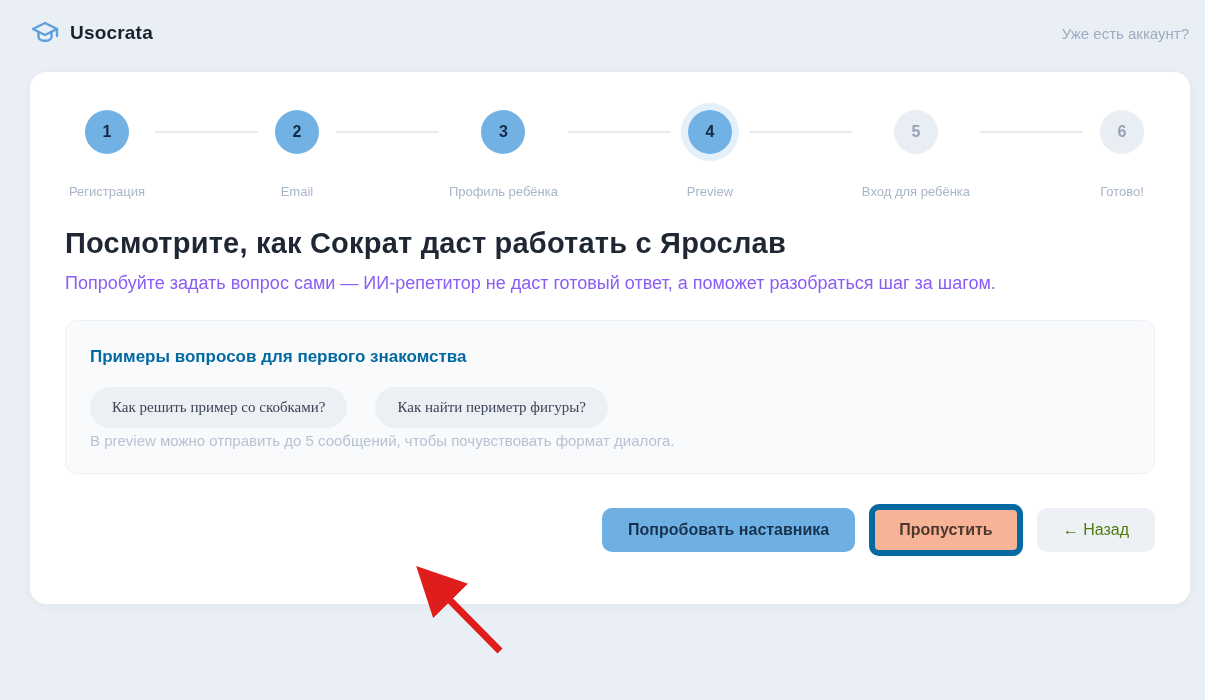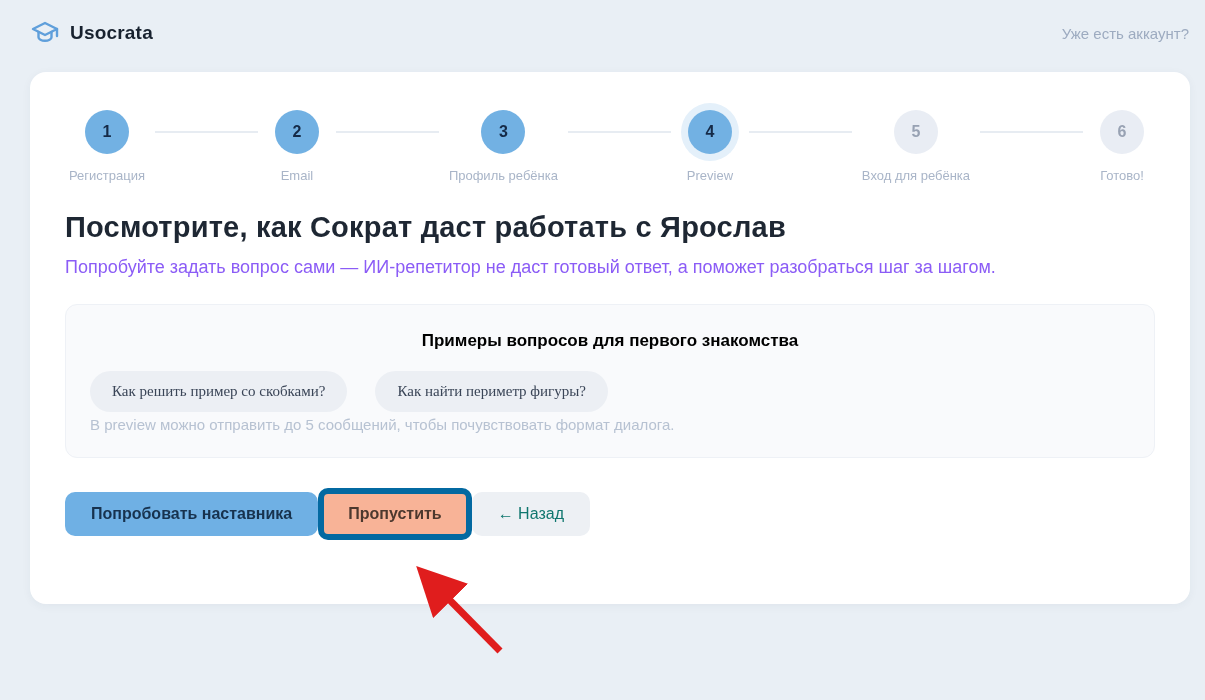--- a/index.html
+++ b/index.html
@@ -36,65 +36,65 @@
   .stepper { display: flex; align-items: flex-start; padding: 0 4px; }
   .step { display: flex; flex-direction: column; align-items: center; min-width: 58px; }
   .step-circle {
     width: 44px; height: 44px; border-radius: 50%;
     display: flex; align-items: center; justify-content: center;
     font-size: 16px; font-weight: bold;
   }
   .step.done .step-circle, .step.current .step-circle { background: #72b1e3; color: #152a47; }
   .step.current .step-circle { box-shadow: 0 0 0 7px #e4f0fa; }
   .step.todo .step-circle { background: #e9edf4; color: #98a2b3; }
-  .step-label { margin-top: 14px; font-size: 13px; color: #a9b5c8; white-space: nowrap; }
+  .step-label { margin-top: 30px; font-size: 13px; color: #a9b5c8; white-space: nowrap; }
   .connector { flex: 1; height: 2px; background: #e7ecf2; margin: 21px 10px 0 10px; min-width: 30px; }
 
   
   .page-title {
     margin-top: 28px;
     font-size: 29px; font-weight: bold; color: #1e2733; letter-spacing: .2px;
   }
   .page-subtitle { margin-top: 13px; font-size: 18px; color: #8b5cf6; }
 
   
   .examples {
     margin-top: 26px;
     background: #f9fafc;
     border: 1px solid #eef1f6;
     border-radius: 12px;
     padding: 26px 24px 24px 24px;
   }
-  .examples-title { font-size: 17px; font-weight: bold; color: #000000; text-align: center; }
+  .examples-title { font-size: 17px; font-weight: bold; color: #0369a1; }
   .chips { display: flex; gap: 28px; margin-top: 20px; flex-wrap: wrap; font-family: Liberation Serif, serif; }
   .chip {
     background: #eceff4;
     border: none;
     border-radius: 22px;
     padding: 12px 22px;
     font-size: 15px; color: #3a4557;
     font-family: inherit;
     cursor: pointer;
     white-space: nowrap;
   }
   .examples-note { margin-top: 4px; font-size: 15px; color: #b7c2d2; }
 
   
-  .actions { display: flex; margin-top: 30px; align-items: center; }
+  .actions { display: flex; gap: 14px; margin-top: 30px; align-items: center; justify-content: flex-end; }
   .btn {
     font-family: inherit;
     font-size: 16px; font-weight: bold;
     border-radius: 10px;
     padding: 13px 26px;
     cursor: pointer;
     border: none;
   }
   .btn-primary { background: #6fb0e4; color: #17324e; }
   .btn-skip { background: #f8b397; color: #4c382e; border: 6px solid #0369a1; padding: 11px 24px; }
-  .btn-back { background: #edf0f4; color: #0f766e; font-weight: normal; }
+  .btn-back { background: #edf0f4; color: #4d7c0f; font-weight: normal; }
 
   
   .arrow-overlay {
     position: absolute; left: 0; top: 0; width: 1205px; height: 700px;
     pointer-events: none;
   }
 </style>
 </head>
 <body>
 

